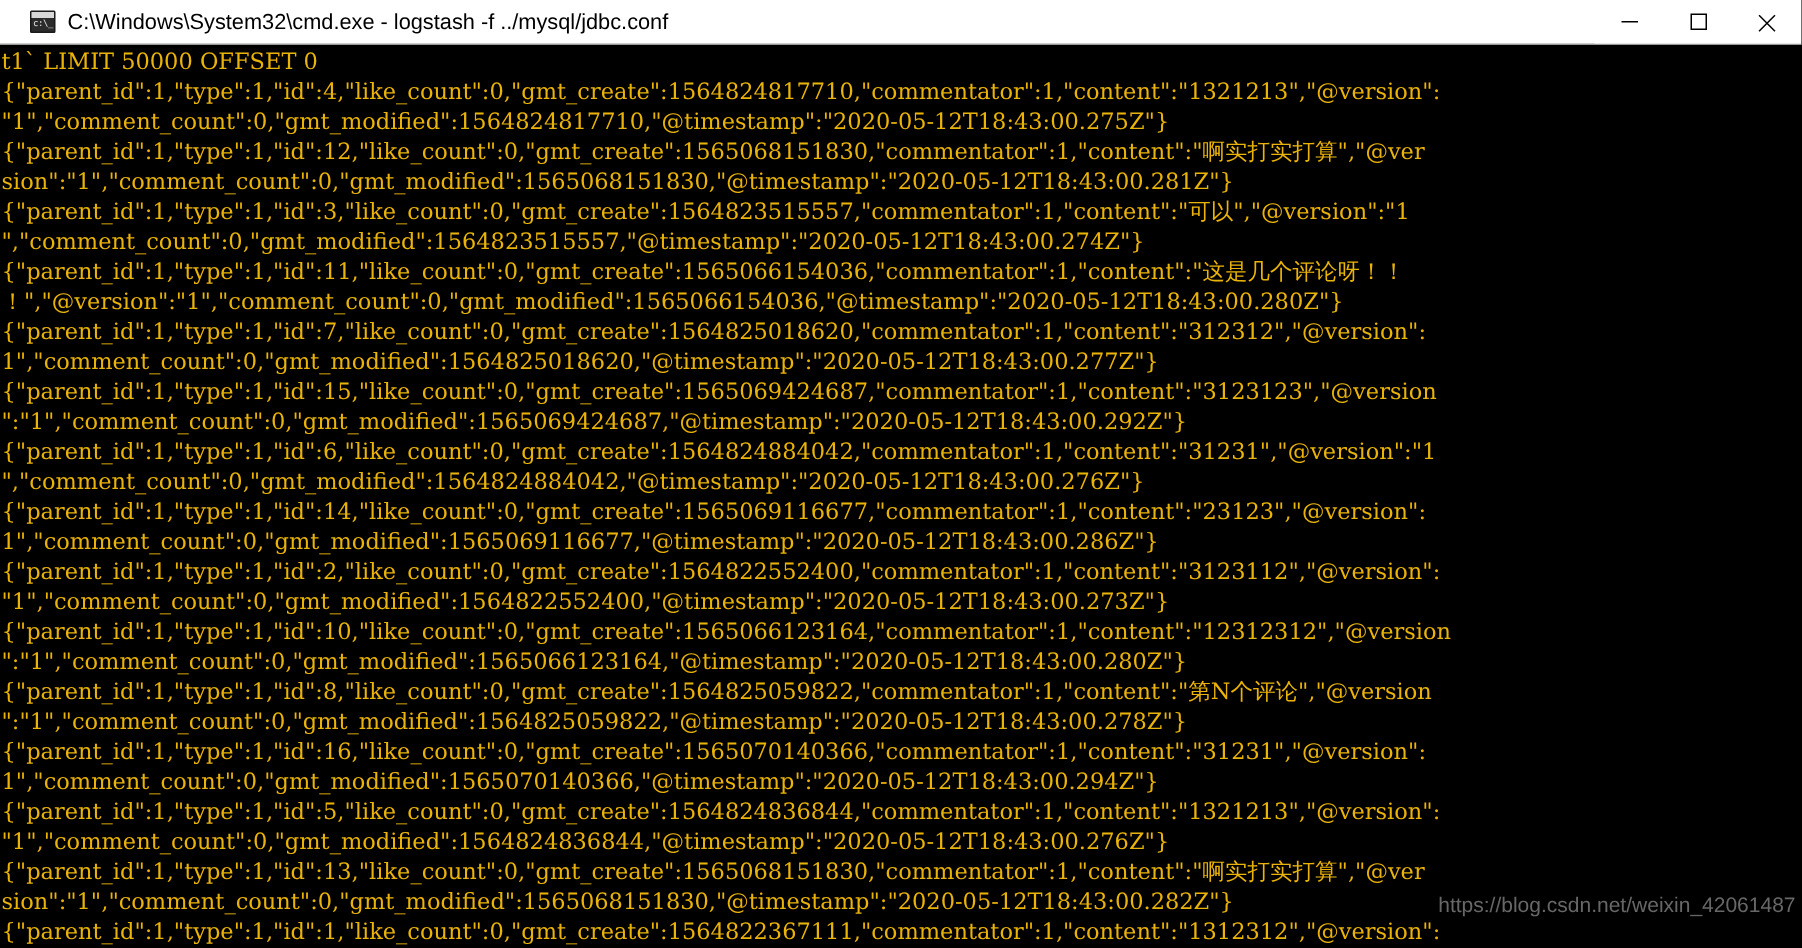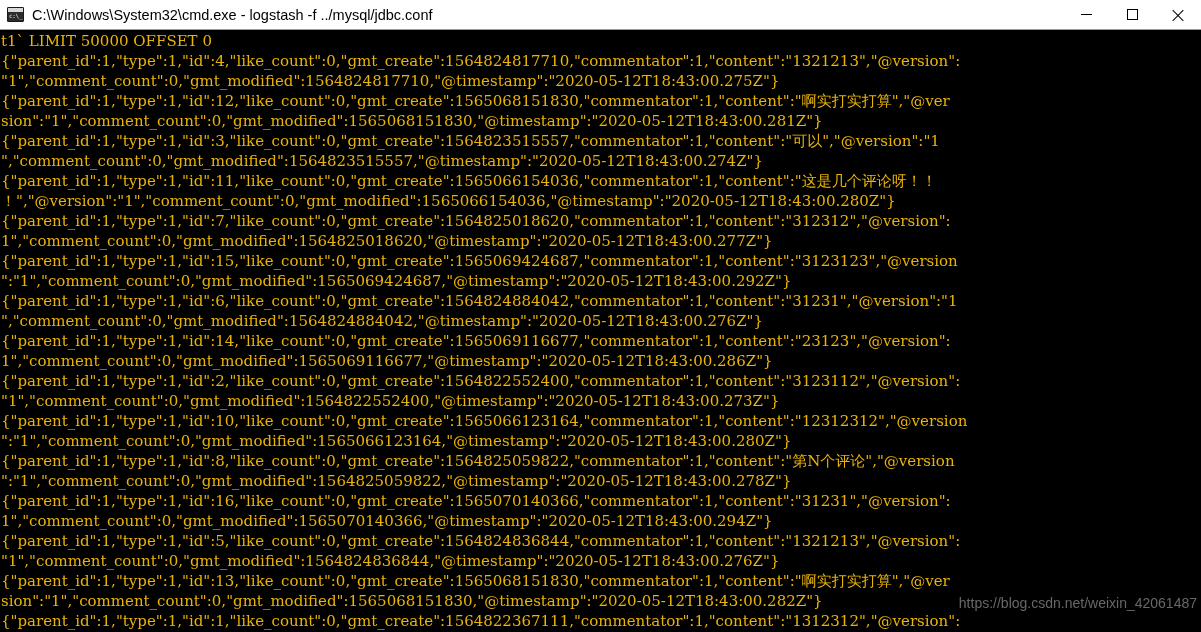--- a/index.html
+++ b/index.html
@@ -32,21 +32,21 @@
     background: #ffffff;
     border-bottom: 1px solid #9a9a9a;
     display: flex;
     align-items: center;
     position: relative;
     box-sizing: border-box;
   }
   .title-left {
     display: flex;
     align-items: center;
-    padding-left: 7px;
+    padding-left: 20px;
     flex: 1 1 auto;
     min-width: 0;
   }
   .app-icon {
     width: 17px;
     height: 15px;
     background: #2b2b2b;
     border: 1px solid #1a1a1a;
     box-sizing: border-box;
     position: relative;

